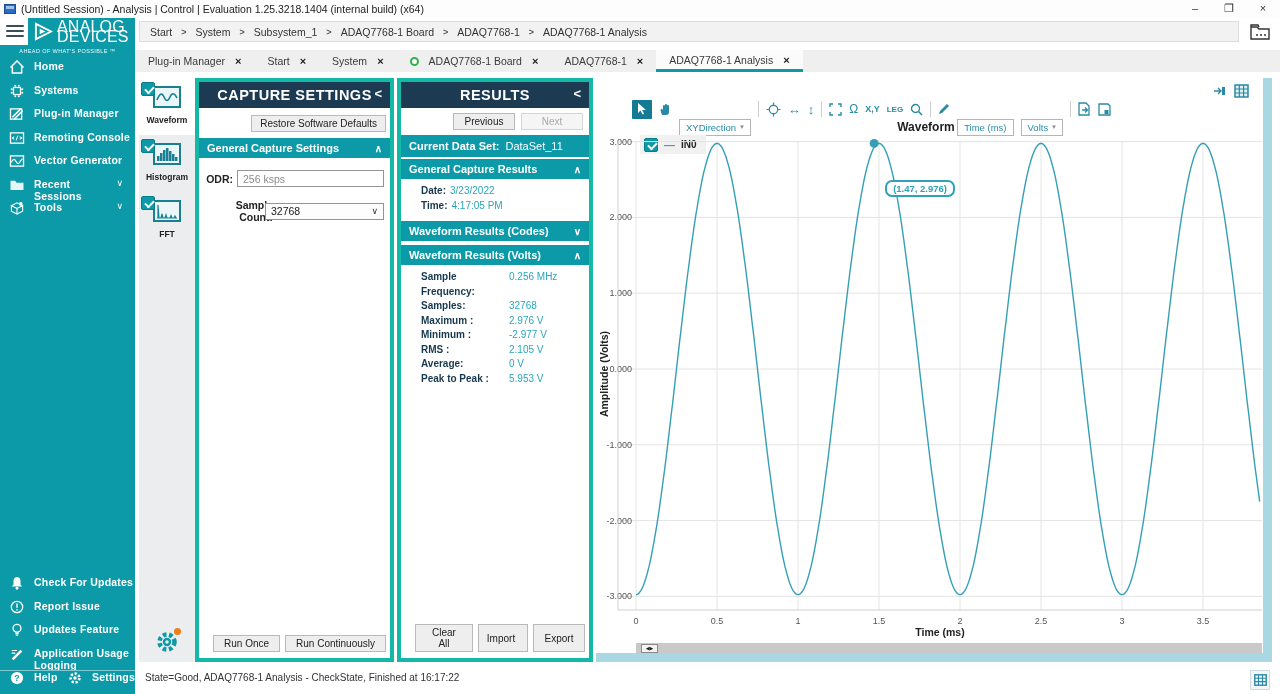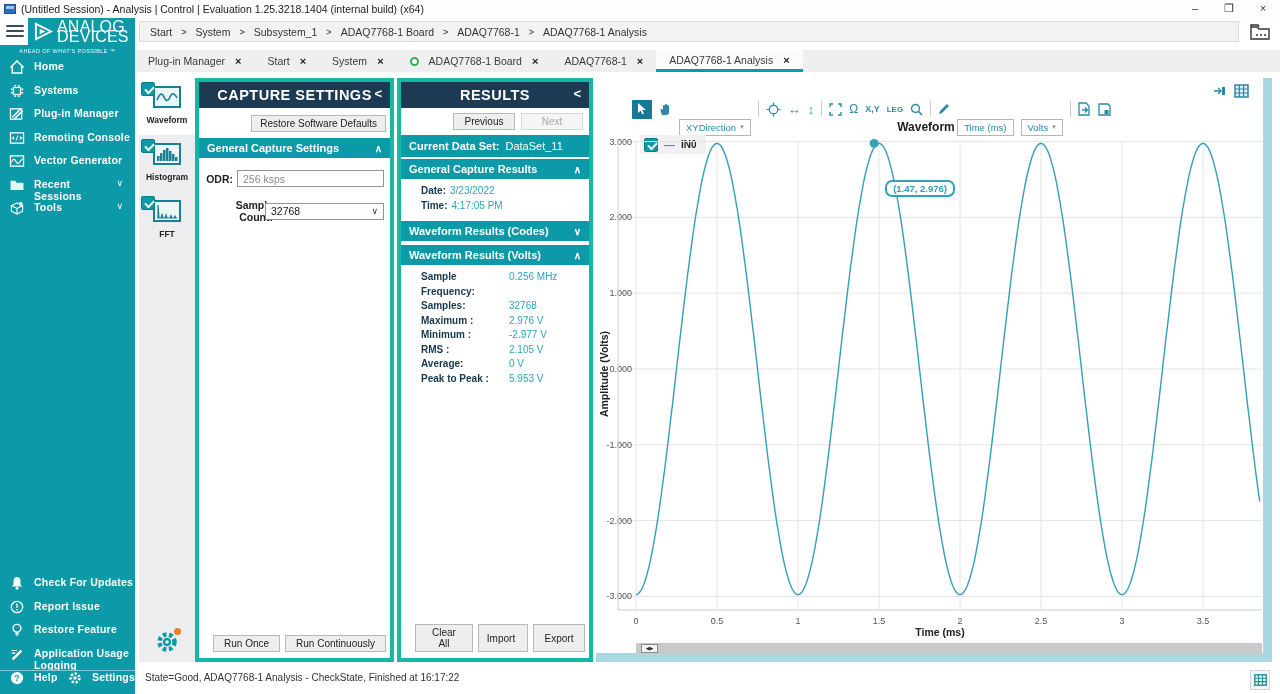--- a/index.html
+++ b/index.html
@@ -251,21 +251,21 @@
             <rect x="7.2" y="10.4" width="1.6" height="1.6" fill="#fff"></rect>
         </svg>
         <span class="lbl">Report Issue</span>
       </div>
       <div class="side-item">
         <svg width="14" height="14" viewBox="0 0 16 16">
           <circle cx="8" cy="6" r="4.5" fill="none" stroke="#fff" stroke-width="1.5"></circle>
           <rect x="6" y="11" width="4" height="1.5" fill="#fff"></rect>
             <rect x="6.5" y="13" width="3" height="1.5" fill="#fff"></rect>
         </svg>
-        <span class="lbl">Restore Feature</span>
+        <span class="lbl">Updates Feature</span>
       </div>
       <div class="side-item">
         <svg width="14" height="14" viewBox="0 0 16 16">
           <path d="M2 13 L12 3 L14 5 L4 15 Z" fill="#fff"></path>
           <path d="M2 4 h6 M2 7 h4" stroke="#fff" stroke-width="1.4"></path>
         </svg>
         <span class="lbl">Application Usage Logging</span>
       </div>
     </div>
     <div id="side-div"></div>

